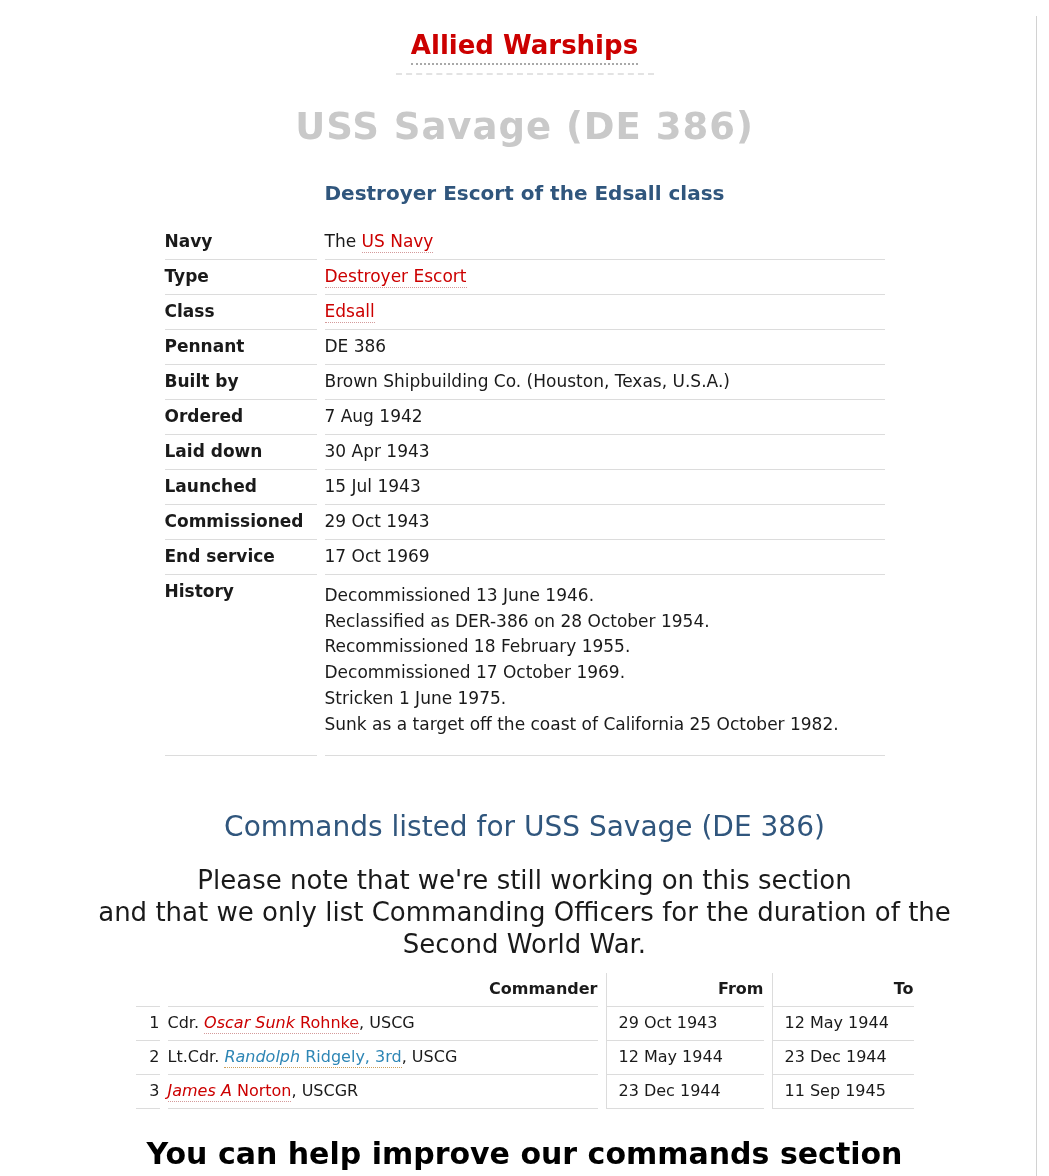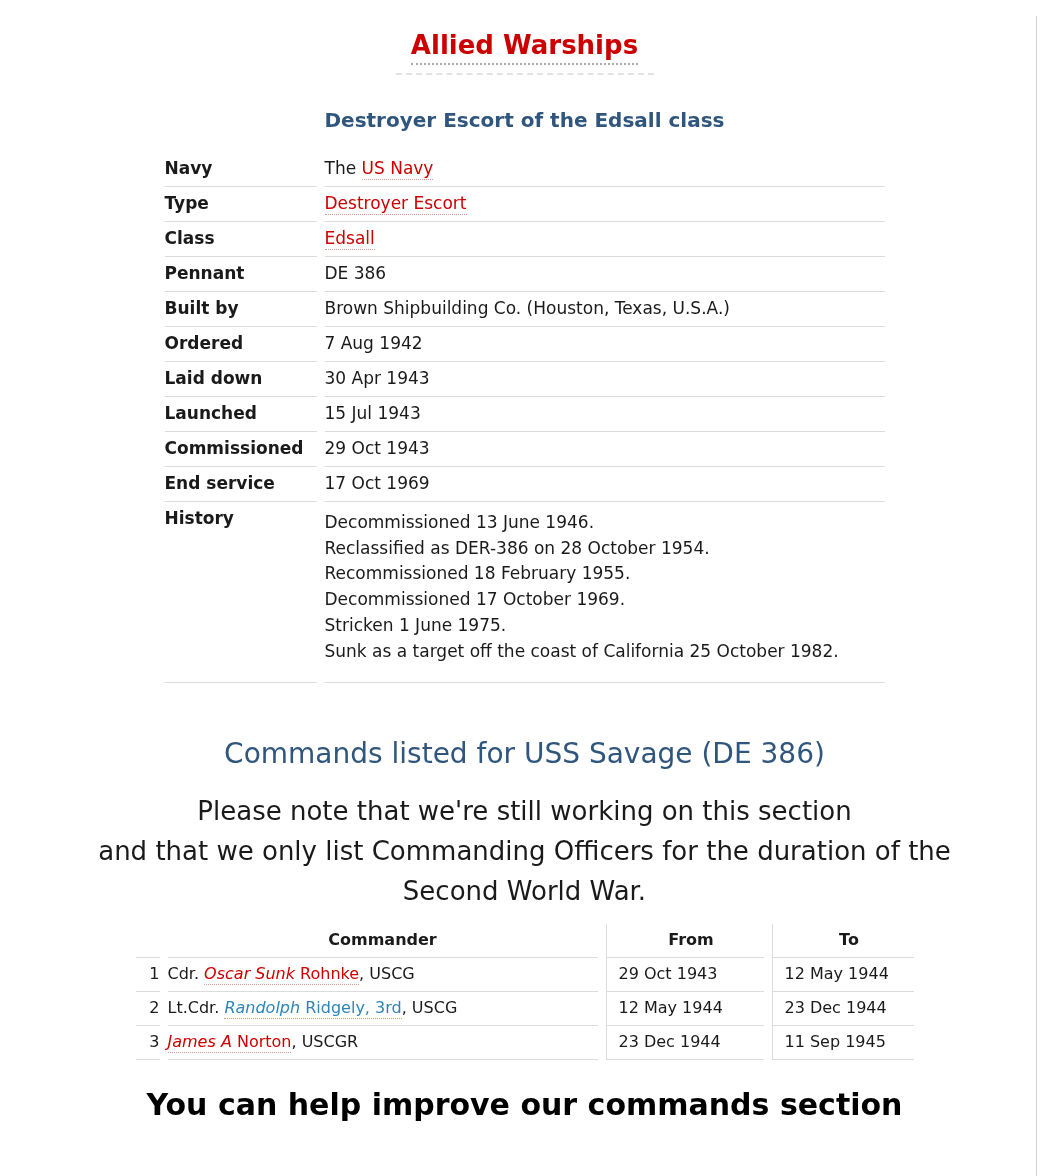--- a/index.html
+++ b/index.html
@@ -23,44 +23,45 @@
   table.info{margin:20px auto 0;border-collapse:separate;border-spacing:8px 0;
     width:736px;font-size:17px;table-layout:fixed;}
   table.info td{border-bottom:1px solid var(--border);padding:6px 0 8px;vertical-align:top;text-align:left;}
   td.ilabel{width:152px;font-weight:bold;}
   td.ival{line-height:20px;}
   td.ival .pre{white-space:pre-line;line-height:25.7px;display:block;padding:2px 0 10px;}
   a.rlink{color:var(--red-link);text-decoration:none;border-bottom:1px dotted var(--dot-red);
     padding-bottom:1px;cursor:pointer;}
 
   h3.cmds{margin:54px 0 0;text-align:center;font-size:28px;font-weight:normal;color:var(--navy);}
-  p.note{margin:21px 0 0;text-align:center;font-size:26px;line-height:40px;
+  p.note{margin:21px 0 0;text-align:center;font-size:26px;line-height:32px;
     white-space:pre-line;color:var(--text);}
 
   table.cmd{margin:13px auto 0;border-collapse:separate;border-spacing:8px 0;
     font-size:16px;table-layout:fixed;}
-  table.cmd th{font-weight:bold;text-align:center;}
+  table.cmd th{font-weight:bold;text-align:right;}
   table.cmd th,table.cmd td{border-bottom:1px solid var(--border);padding:6px 0 8px;vertical-align:middle;}
   table.cmd .vline{border-left:1px solid var(--border);padding-left:12px;}
   col.c-num{width:24px;} col.c-cmdr{width:430px;} col.c-from{width:158px;} col.c-to{width:142px;}
   td.num{text-align:right;}
   a.cmdr-link{text-decoration:none;border-bottom:1px dotted var(--dot-red);padding-bottom:1px;cursor:pointer;}
   a.cmdr-link i{font-style:italic;}
 
   h3.footer-h{margin:27px 0 0;text-align:center;font-size:30px;font-weight:bold;color:#000;}
 </style>
 </head>
 <body>
 
 <div class="page">
   <div class="scrollline"></div>
 
   <header>
     <a class="breadcrumb">Allied Warships</a>
     <div class="faint-rule"></div>
+    <h1 class="ship">USS Savage (DE 386)</h1>
     <h2 class="sub">Destroyer Escort of the Edsall class</h2>
   </header>
 
   <table class="info">
     <tbody id="info-body">
         <tr>
           <td class="ilabel">Navy</td>
           <td class="ival">The <a class="rlink">US Navy</a></td>
         </tr>
         <tr>

